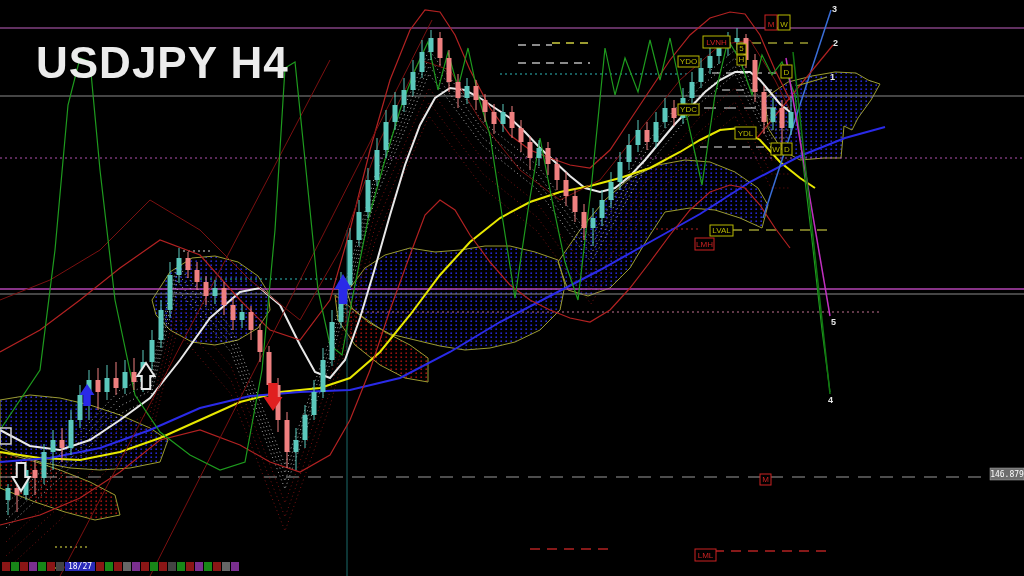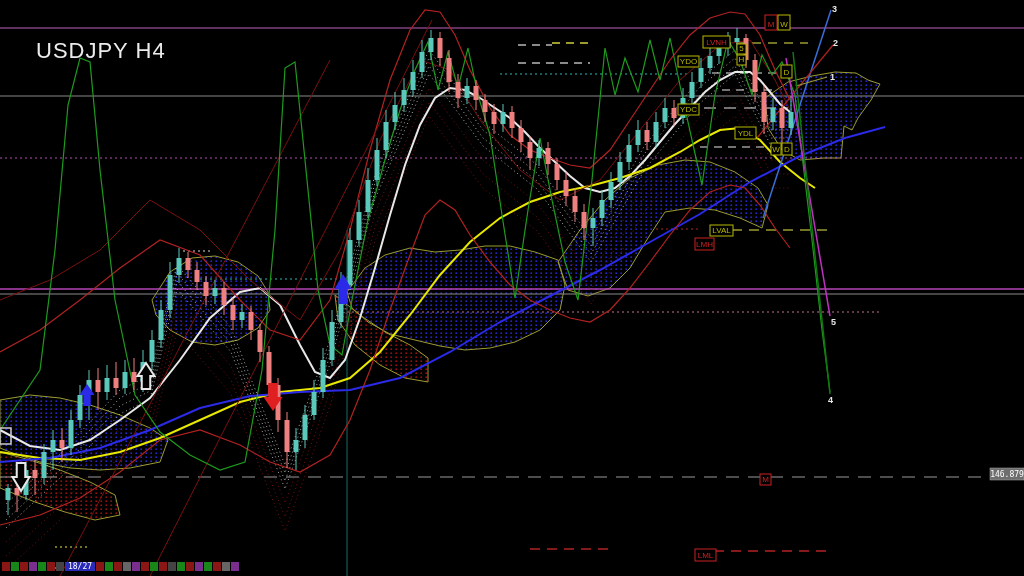--- a/index.html
+++ b/index.html
@@ -1,19 +1,19 @@
 <!DOCTYPE html>
 <html><head>
 <meta charset="utf-8">
 <style>
   html,body{margin:0;padding:0;background:#000;}
   #stage{position:relative;width:1024px;height:576px;background:#000;overflow:hidden;
          font-family:"Liberation Sans",sans-serif;}
-  #chart-title{position:absolute;left:36px;top:38px;color:#ececec;font-size:22px;
-               letter-spacing:1px;font-weight:400;z-index:5;}
+  #chart-title{position:absolute;left:36px;top:38px;color:#ececec;font-size:44px;
+               letter-spacing:1px;font-weight:700;z-index:5;}
   svg{position:absolute;left:0;top:0;}
 </style>
 </head>
 <body>
 
 <div id="stage">
   <div id="chart-title">USDJPY H4</div>
   <svg id="chart" width="1024" height="576" viewBox="0 0 1024 576">
     <defs>
       <pattern id="pdotB" width="5" height="4" patternUnits="userSpaceOnUse">

